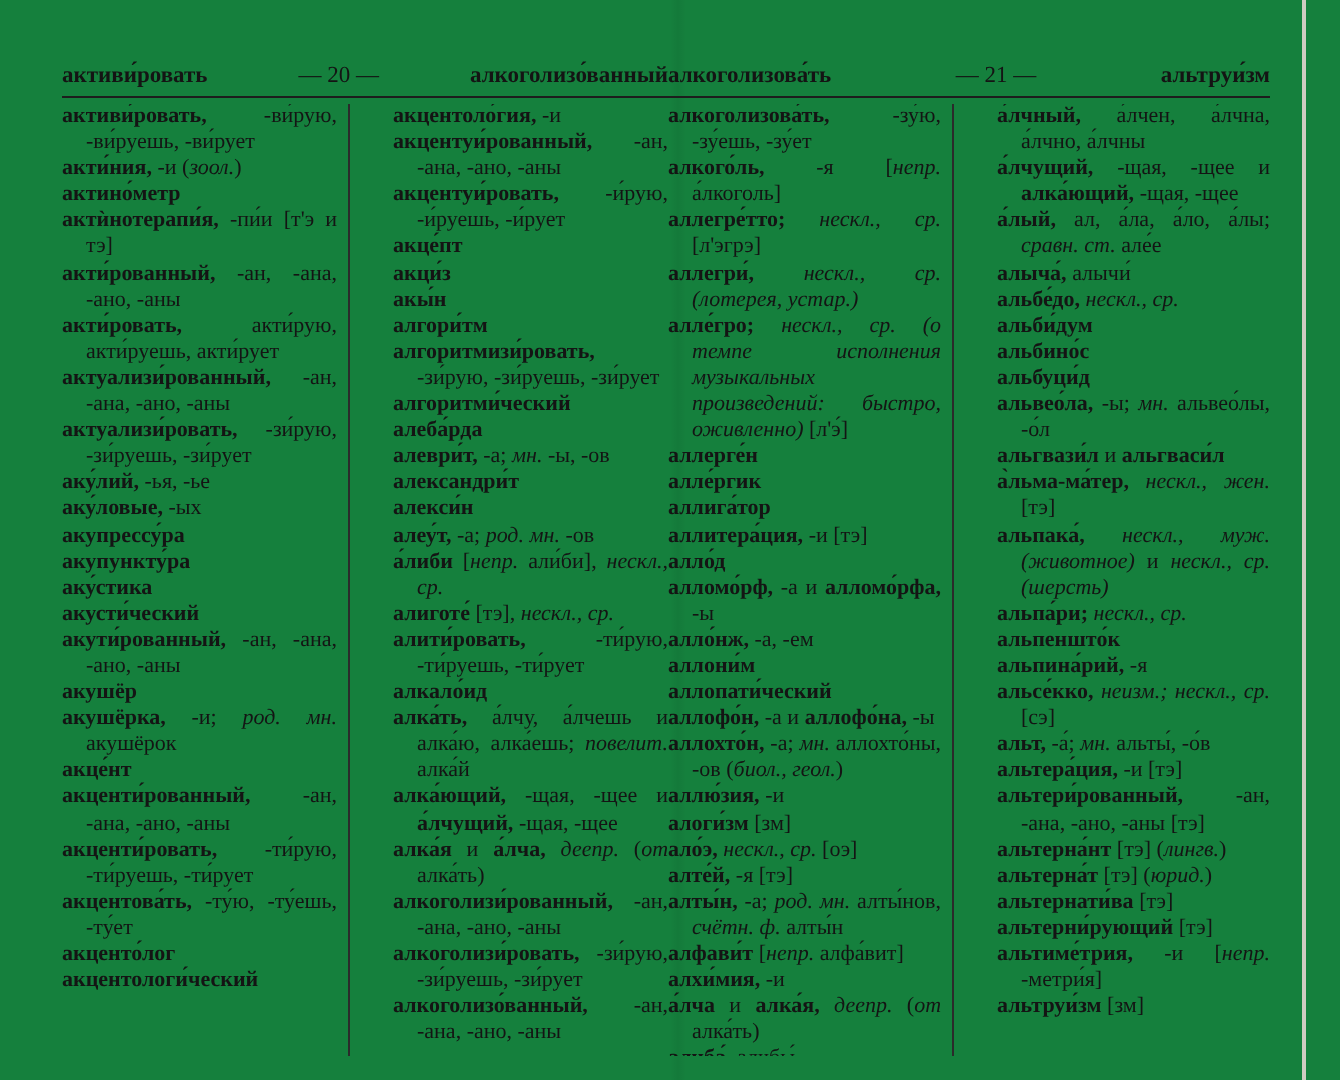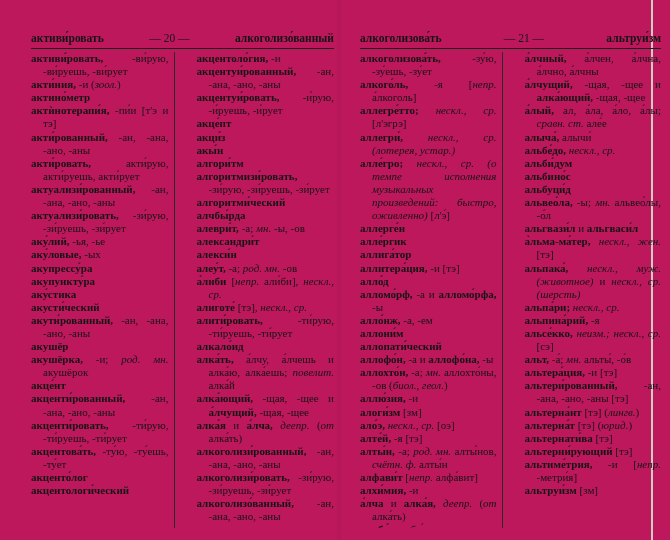--- a/index.html
+++ b/index.html
@@ -4,31 +4,31 @@
 <style>
   html, body {
     margin: 0;
     padding: 0;
     background: #fbfaf6;
   }
   .canvas {
     position: relative;
     width: 670px;
     height: 540px;
-    background: #be185d;
+    background: #15803d;
     overflow: hidden;
     font-family: "Liberation Serif", "DejaVu Serif", serif;
     color: #141414;
   }
   .page {
     position: absolute;
     top: 32px;
   }
   .page-left  { left: 31px;  width: 303px; }
-  .page-right { left: 360px; width: 301px; }
+  .page-right { left: 334px; width: 301px; }
 
   .running-head {
     display: flex;
     justify-content: space-between;
     align-items: baseline;
     font-size: 11.5px;
     line-height: 13px;
     border-bottom: 1.6px solid #1d1d1d;
     padding-bottom: 3px;
   }
@@ -117,21 +117,21 @@
       <div class="col col-b">
           <div class="entry"><span class="s-b">акцентоло́гия,</span><span class="s-r"> -и</span></div>
           <div class="entry"><span class="s-b">акцентуи́рованный,</span><span class="s-r"> -ан, -ана, -ано, -аны</span></div>
           <div class="entry"><span class="s-b">акцентуи́ровать,</span><span class="s-r"> -и́рую, -и́руешь, -и́рует</span></div>
           <div class="entry"><span class="s-b">акце́пт</span></div>
           <div class="entry"><span class="s-b">акци́з</span></div>
           <div class="entry"><span class="s-b">акы́н</span></div>
           <div class="entry"><span class="s-b">алгори́тм</span></div>
           <div class="entry"><span class="s-b">алгоритмизи́ровать,</span><span class="s-r"> -зи́рую, -зи́руешь, -зи́рует</span></div>
           <div class="entry"><span class="s-b">алгоритми́ческий</span></div>
-          <div class="entry"><span class="s-b">алчбы́рда</span></div>
+          <div class="entry"><span class="s-b">алеба́рда</span></div>
           <div class="entry"><span class="s-b">алеври́т,</span><span class="s-r"> -а; </span><span class="s-i">мн.</span><span class="s-r"> -ы, -ов</span></div>
           <div class="entry"><span class="s-b">александри́т</span></div>
           <div class="entry"><span class="s-b">алекси́н</span></div>
           <div class="entry"><span class="s-b">алеу́т,</span><span class="s-r"> -а; </span><span class="s-i">род. мн.</span><span class="s-r"> -ов</span></div>
           <div class="entry"><span class="s-b">а́либи</span><span class="s-r"> [</span><span class="s-i">непр.</span><span class="s-r"> али́би], </span><span class="s-i">нескл., ср.</span></div>
           <div class="entry"><span class="s-b">алиготе́</span><span class="s-r"> [тэ], </span><span class="s-i">нескл., ср.</span></div>
           <div class="entry"><span class="s-b">алити́ровать,</span><span class="s-r"> -ти́рую, -ти́руешь, -ти́рует</span></div>
           <div class="entry"><span class="s-b">алкало́ид</span></div>
           <div class="entry"><span class="s-b">алка́ть,</span><span class="s-r"> а́лчу, а́лчешь и алка́ю, алка́ешь; </span><span class="s-i">повелит.</span><span class="s-r"> алка́й</span></div>
           <div class="entry"><span class="s-b">алка́ющий,</span><span class="s-r"> -щая, -щее и </span><span class="s-b">а́лчущий,</span><span class="s-r"> -щая, -щее</span></div>
@@ -184,20 +184,21 @@
           <div class="entry"><span class="s-b">алыча́,</span><span class="s-r"> алычи́</span></div>
           <div class="entry"><span class="s-b">альбе́до,</span><span class="s-r"> </span><span class="s-i">нескл., ср.</span></div>
           <div class="entry"><span class="s-b">альби́дум</span></div>
           <div class="entry"><span class="s-b">альбино́с</span></div>
           <div class="entry"><span class="s-b">альбуци́д</span></div>
           <div class="entry"><span class="s-b">альвео́ла,</span><span class="s-r"> -ы; </span><span class="s-i">мн.</span><span class="s-r"> альвео́лы, -о́л</span></div>
           <div class="entry"><span class="s-b">альгвази́л</span><span class="s-r"> и </span><span class="s-b">альгваси́л</span></div>
           <div class="entry"><span class="s-b">а̀льма-ма́тер,</span><span class="s-r"> </span><span class="s-i">нескл., жен.</span><span class="s-r"> [тэ]</span></div>
           <div class="entry"><span class="s-b">альпака́,</span><span class="s-r"> </span><span class="s-i">нескл., муж. (животное)</span><span class="s-r"> и </span><span class="s-i">нескл., ср. (шерсть)</span></div>
           <div class="entry"><span class="s-b">альпа́ри;</span><span class="s-r"> </span><span class="s-i">нескл., ср.</span></div>
+          <div class="entry"><span class="s-b">альпеншто́к</span></div>
           <div class="entry"><span class="s-b">альпина́рий,</span><span class="s-r"> -я</span></div>
           <div class="entry"><span class="s-b">альсе́кко,</span><span class="s-r"> </span><span class="s-i">неизм.; нескл., ср.</span><span class="s-r"> [сэ]</span></div>
           <div class="entry"><span class="s-b">альт,</span><span class="s-r"> -а́; </span><span class="s-i">мн.</span><span class="s-r"> альты́, -о́в</span></div>
           <div class="entry"><span class="s-b">альтера́ция,</span><span class="s-r"> -и [тэ]</span></div>
           <div class="entry"><span class="s-b">альтери́рованный,</span><span class="s-r"> -ан, -ана, -ано, -аны [тэ]</span></div>
           <div class="entry"><span class="s-b">альтерна́нт</span><span class="s-r"> [тэ] (</span><span class="s-i">лингв.</span><span class="s-r">)</span></div>
           <div class="entry"><span class="s-b">альтерна́т</span><span class="s-r"> [тэ] (</span><span class="s-i">юрид.</span><span class="s-r">)</span></div>
           <div class="entry"><span class="s-b">альтернати́ва</span><span class="s-r"> [тэ]</span></div>
           <div class="entry"><span class="s-b">альтерни́рующий</span><span class="s-r"> [тэ]</span></div>
           <div class="entry"><span class="s-b">альтиме́трия,</span><span class="s-r"> -и [</span><span class="s-i">непр.</span><span class="s-r"> -метри́я]</span></div>

